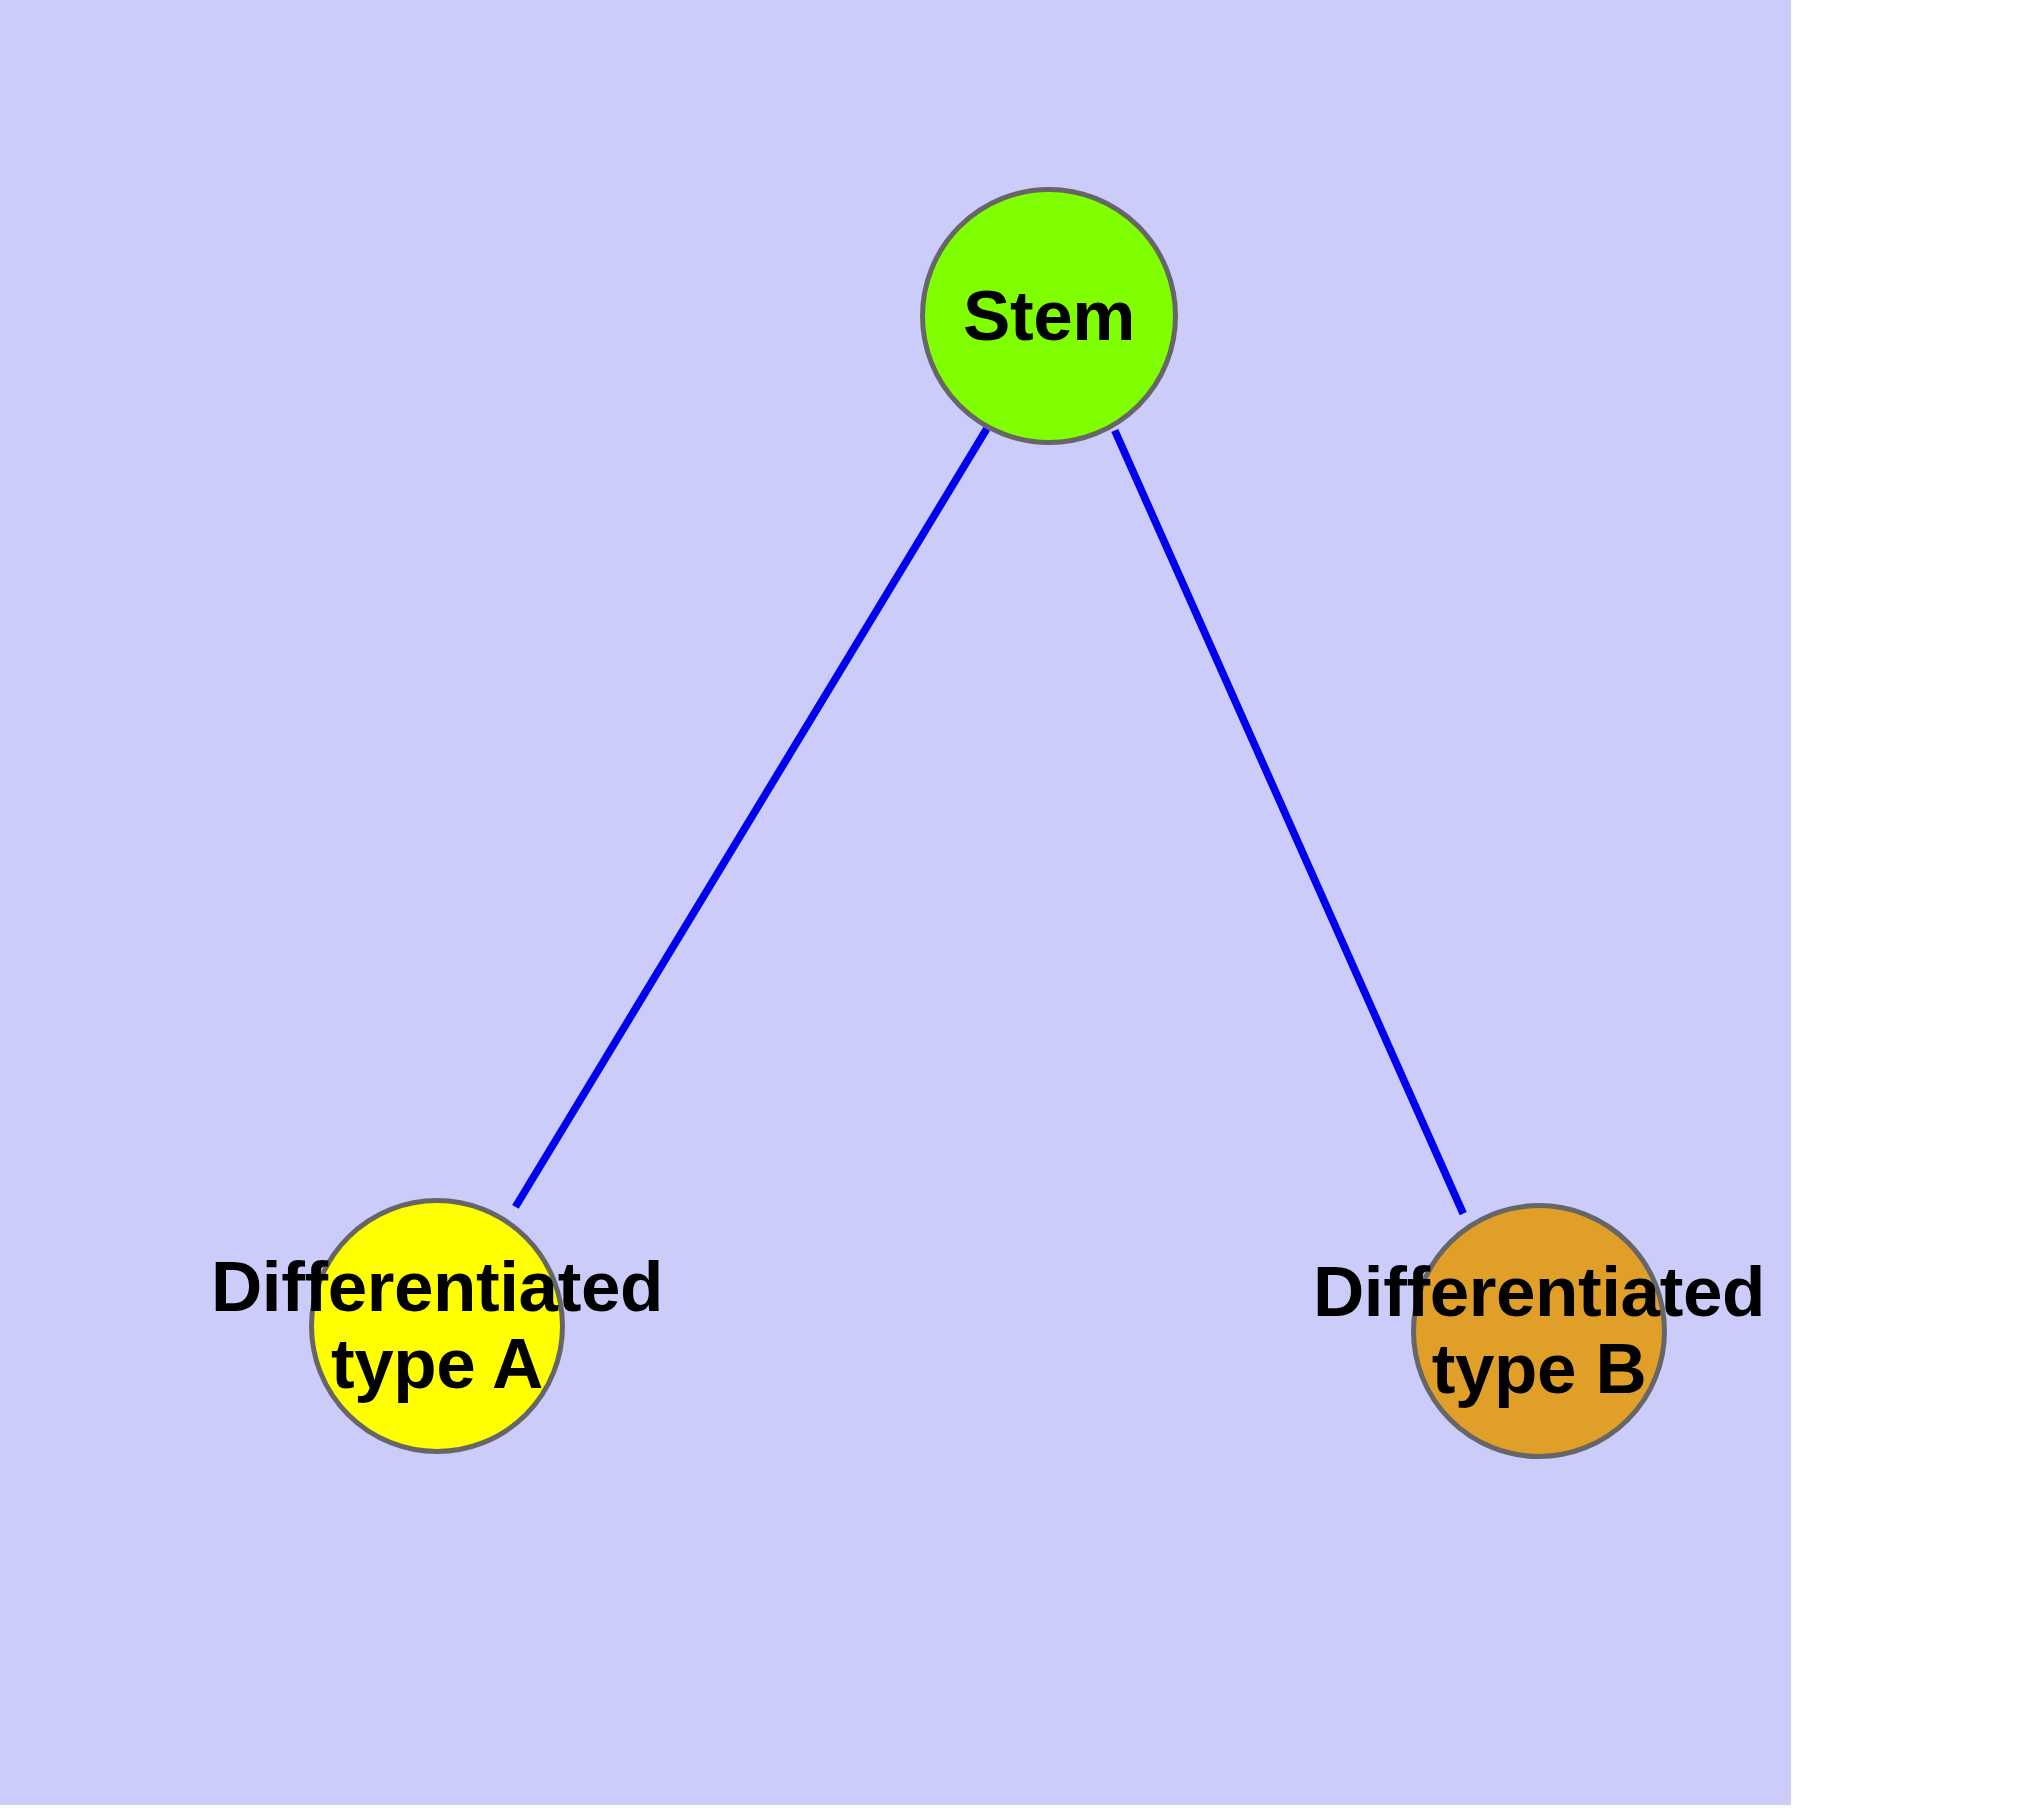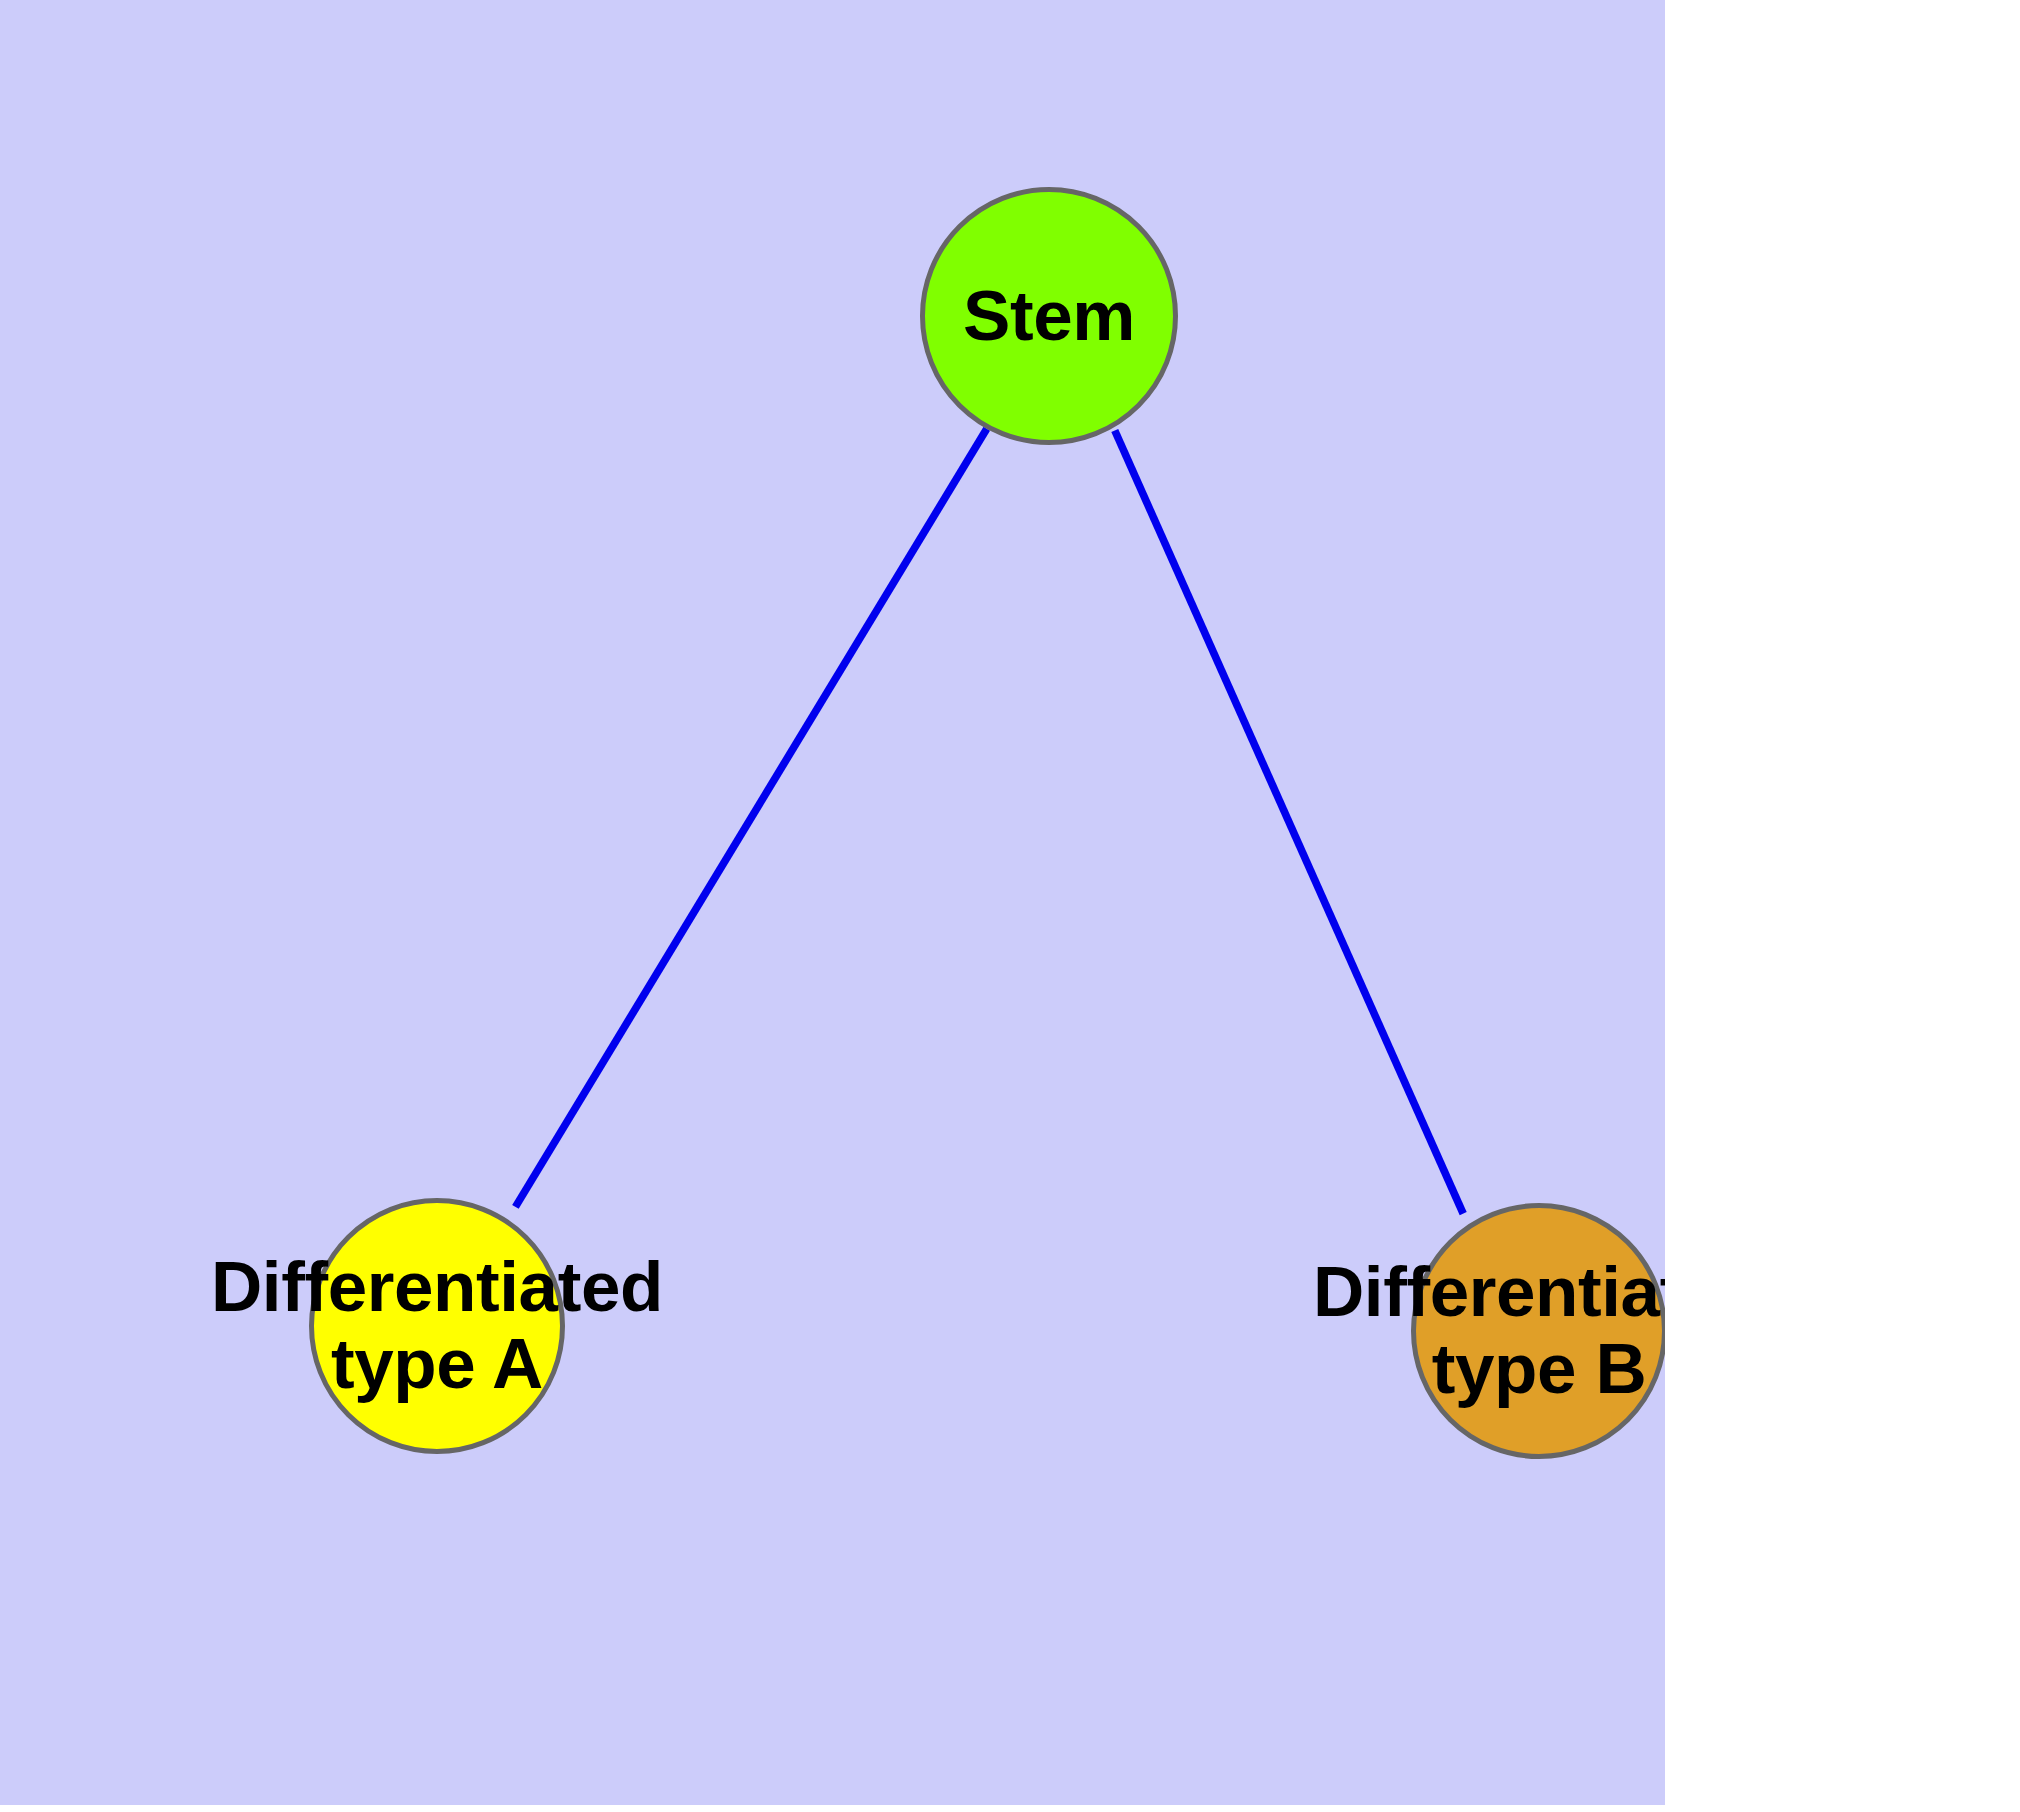--- a/index.html
+++ b/index.html
@@ -54,21 +54,21 @@
     font-weight: bold;
     text-align: center;
     white-space: pre;
     line-height: 1.08;
     letter-spacing: -0.4px;
   }
 </style>
 </head>
 <body>
 
-<div id="stage" style="width: 1665px; height: 1812px; text-decoration: underline;">
+<div id="stage" style="width: 1791px; height: 1812px; text-decoration: underline;">
 
   <div id="canvas-bg" style="background: rgb(204, 204, 250); width: 2021px;"></div>
 
   <svg id="graph-svg" viewBox="0 0 2384 2138" preserveAspectRatio="none">
     <line class="graph-edge" x1="1164" y1="506" x2="608" y2="1424" stroke="#0000ee" stroke-width="9" stroke-linecap="butt"></line>
     <line class="graph-edge" x1="1315" y1="508" x2="1726" y2="1432" stroke="#0000ee" stroke-width="9" stroke-linecap="butt"></line>
   </svg>
 
   <div class="node-group" style="left:1049px; top:316px; width:258px; height:258px;">
     <div class="node-circle" style="width: 258px; height: 258px; background: rgb(128, 255, 0); border-color: rgb(102, 102, 102); border-width: 5.1px;"></div>

